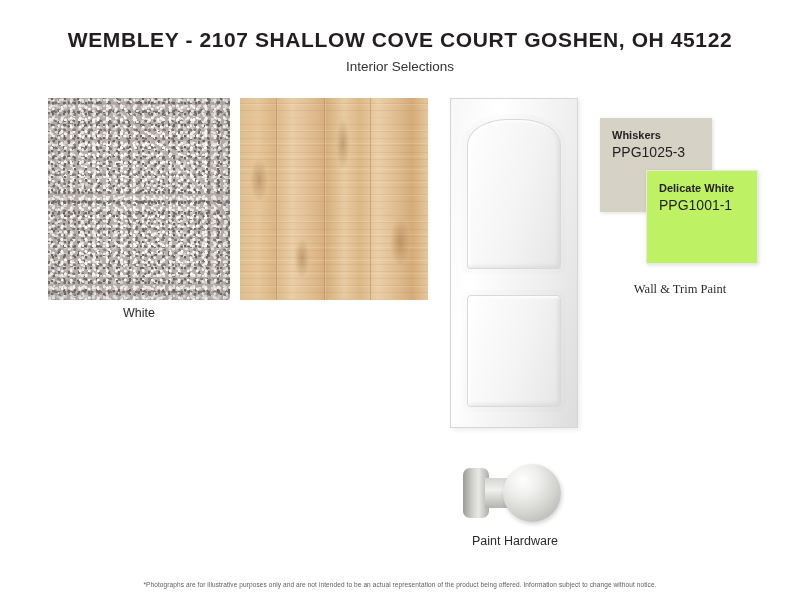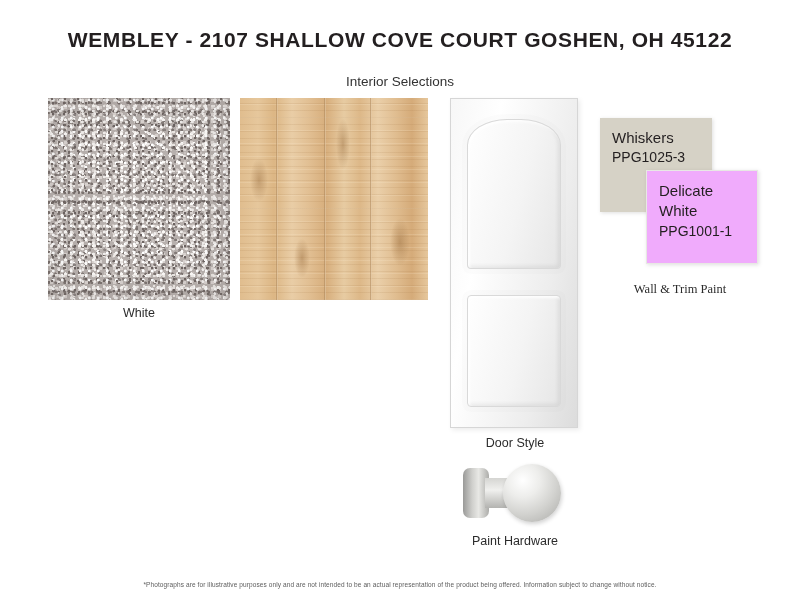--- a/index.html
+++ b/index.html
@@ -37,21 +37,20 @@
   }
   .subtitle {
     position: absolute;
     top: 59px;
     left: 0;
     width: 800px;
     text-align: center;
     font-size: 13.5px;
     font-weight: normal;
     color: #333333;
-    margin-top: 15px;
   }
 
   
   .caption {
     font-size: 12.5px;
     color: #2b2b2b;
     text-align: center;
   }
 
   
@@ -249,22 +248,22 @@
     height: 94px;
   }
   .chip-2 {
     left: 46px;
     top: 52px;
     width: 112px;
     height: 94px;
     border: 1px solid #e8e8e4;
   }
   .chip-name {
-    font-size: 15px;
-    font-weight: normal;
+    font-size: 11px;
+    font-weight: bold;
     color: #231f20;
     line-height: 1.35;
   }
   .chip-code {
     font-size: 14px;
     color: #231f20;
     line-height: 1.35;
   }
   .paint-caption {
     position: absolute;
@@ -311,35 +310,34 @@
       <div class="knot" style="left:54px; top:140px; width:16px; height:40px;"></div>
     </div>
   </div>
 
   <div class="door-wrap">
     <div class="door">
       <div class="panel panel-top"></div>
       <div class="panel panel-bottom"></div>
     </div>
   </div>
-  <div class="caption door-caption">Door Style</div>
 
   <div class="knob-wrap">
     <div class="knob-rose"></div>
     <div class="knob-neck"></div>
     <div class="knob-ball"></div>
   </div>
   <div class="caption hardware-caption">Paint Hardware</div>
 
   <div class="paint-wrap">
     <div class="chip chip-1" style="background:#d6d2c6;">
       <div class="chip-name">Whiskers</div>
       <div class="chip-code">PPG1025-3</div>
     </div>
-    <div class="chip chip-2" style="background:#f0abfc;">
+    <div class="chip chip-2" style="background:#bef264;">
       <div class="chip-name">Delicate White</div>
       <div class="chip-code">PPG1001-1</div>
     </div>
   </div>
   <div class="caption paint-caption">Wall &amp; Trim Paint</div>
 
   <div class="footer">*Photographs are for illustrative purposes only and are not intended to be an actual representation of the product being offered. Information subject to change without notice.</div>
 
 </div>
 

